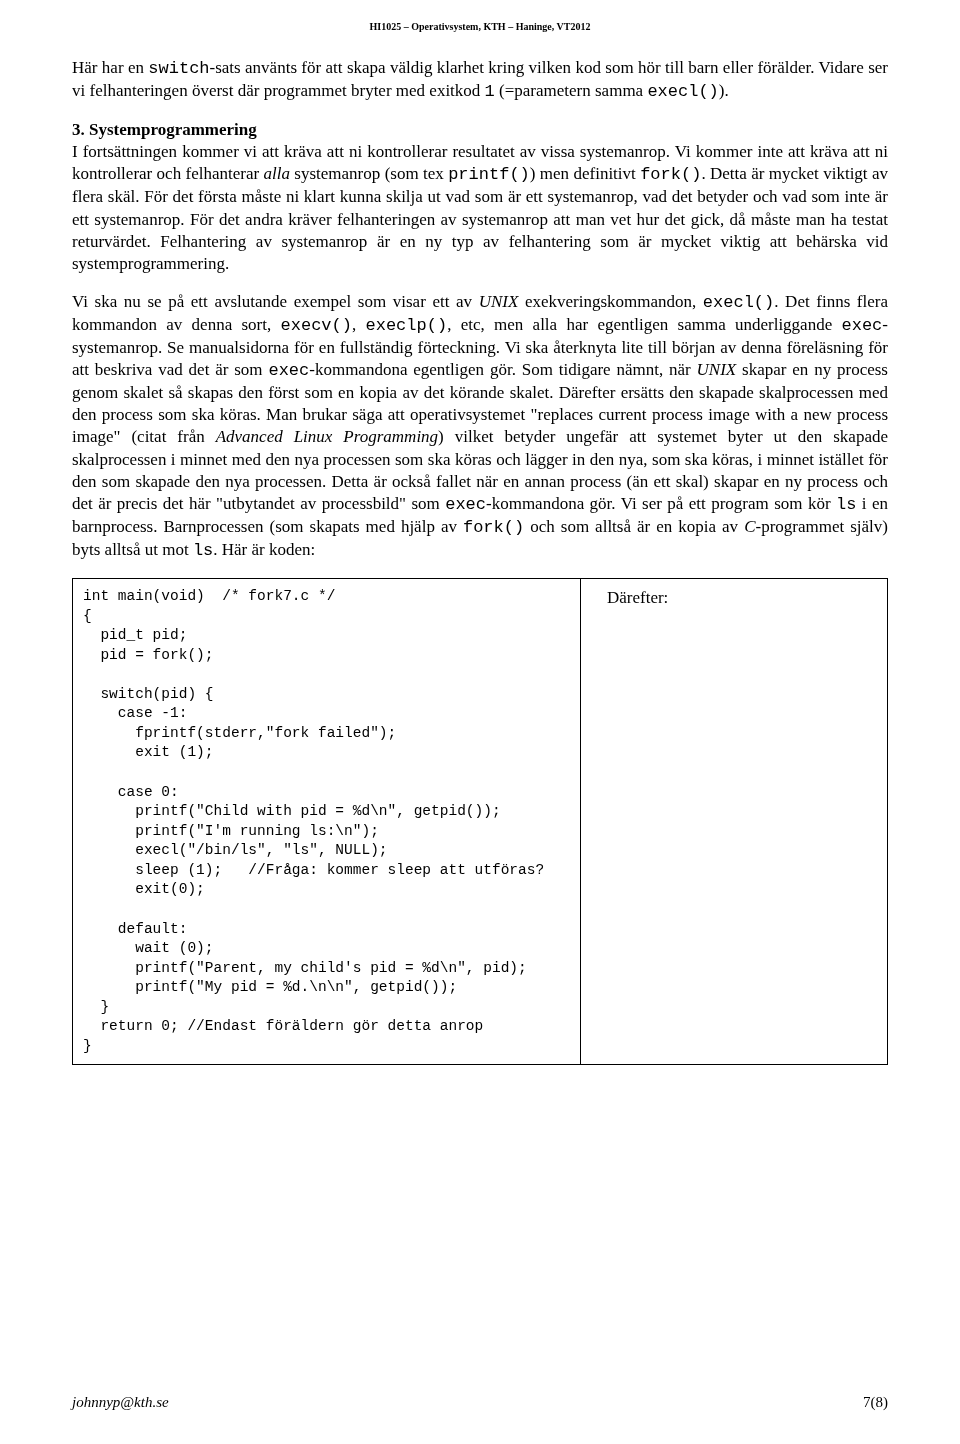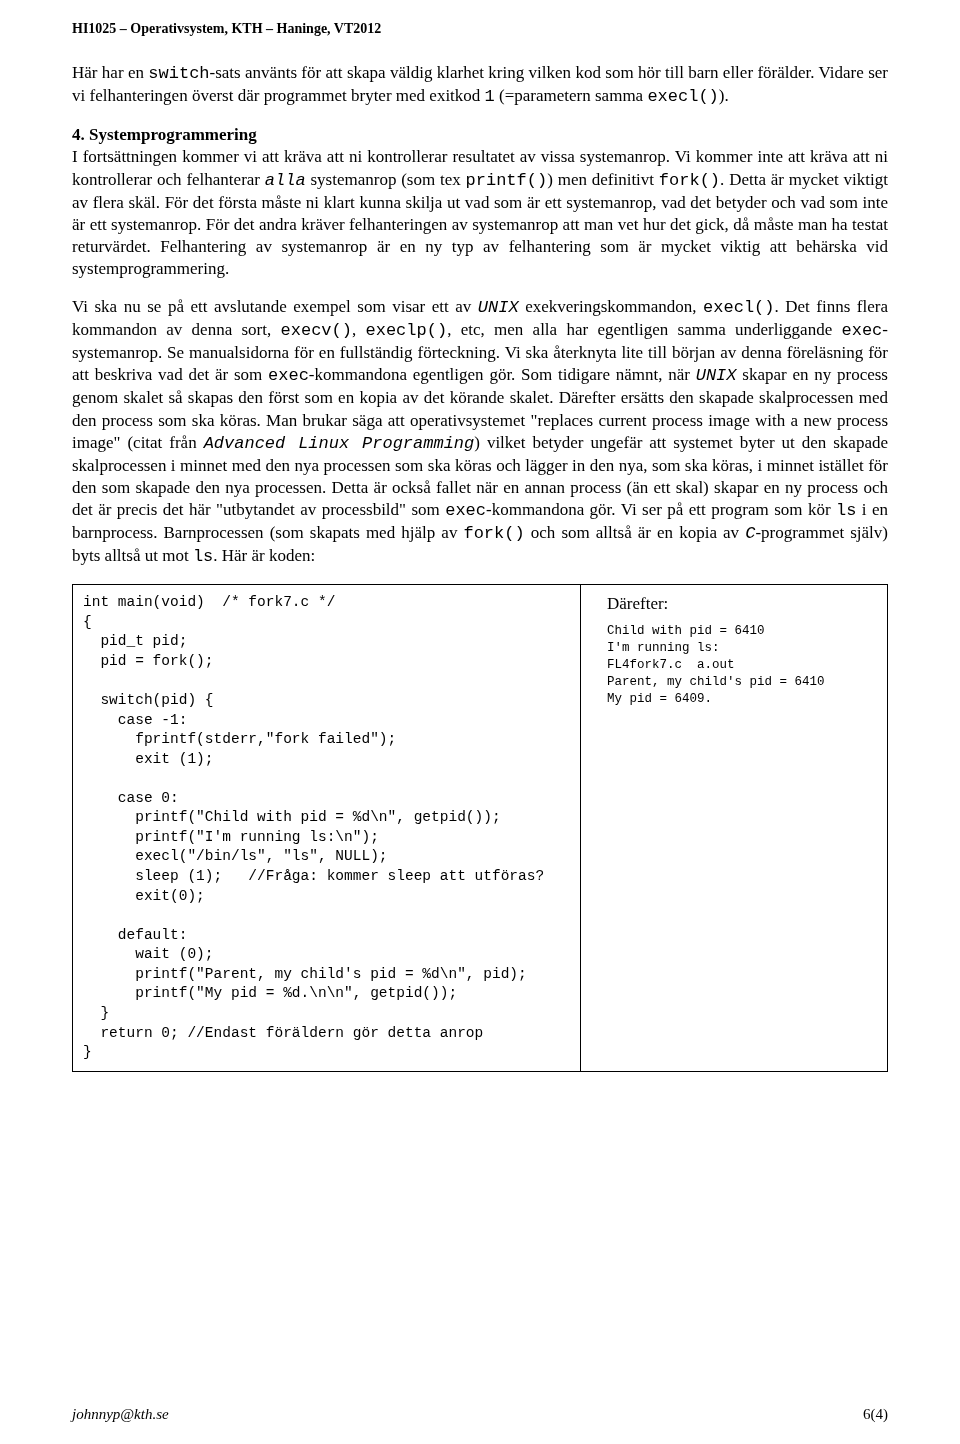--- a/index.html
+++ b/index.html
@@ -8,34 +8,34 @@
       min-height: 1444px;
       font-family: "Times New Roman", Times, serif;
       font-size: 17px;
       line-height: 1.3;
       color: #000;
       background: #fff;
       padding: 20px 72px 20px 72px;
       position: relative;
     }
     .header {
-      text-align: left;
+      text-align: center;
       font-weight: bold;
-      font-size: 14px;
+      font-size: 10px;
       margin-bottom: 24px;
     }
     .para {
       text-align: justify;
       margin-bottom: 16px;
     }
     .mono {
       font-family: "Courier New", Courier, monospace;
       margin-top: 36px;
     }
-    .ital { font-style: italic; font-family: Liberation Mono, monospace; }
+    .ital { font-style: italic; }
     .section-title {
       font-weight: bold;
       display: inline;
     }
     .two-col {
       display: flex;
       gap: 16px;
       border: 1px solid #000;
       margin-top: 2px;
     }
@@ -58,40 +58,40 @@
       font-family: "Times New Roman", Times, serif;
       font-size: 17px;
       margin-bottom: 8px;
     }
     .col-right pre {
       font-size: 12.5px;
       line-height: 1.35;
     }
     .footer {
       position: absolute;
-      bottom: 20px;
+      bottom: 32px;
       left: 72px;
       right: 72px;
       display: flex;
       justify-content: space-between;
       font-size: 15px;
     }
     .footer .email { font-style: italic; }
   </style>
 </head>
 <body>
 
 <div class="header">HI1025 – Operativsystem, KTH – Haninge, VT2012</div>
 
 <div class="para">
   <span>Här har en </span><span class="mono">switch</span><span>-sats använts för att skapa väldig klarhet kring vilken kod som hör till barn eller förälder. Vidare ser vi felhanteringen överst där programmet bryter med exitkod </span><span class="mono">1</span><span> (=parametern samma </span><span class="mono">execl()</span><span>).</span>
 </div>
 
 <div class="para">
-  <span class="section-title">4. Systemprogrammering</span><br>
+  <span class="section-title">3. Systemprogrammering</span><br>
   <span>I fortsättningen kommer vi att kräva att ni kontrollerar resultatet av vissa systemanrop. Vi kommer inte att kräva att ni kontrollerar och felhanterar </span><span class="ital">alla</span><span> systemanrop (som tex </span><span class="mono">printf()</span><span>) men definitivt </span><span class="mono">fork()</span><span>. Detta är mycket viktigt av flera skäl. För det första måste ni klart kunna skilja ut vad som är ett systemanrop, vad det betyder och vad som inte är ett systemanrop. För det andra kräver felhanteringen av systemanrop att man vet hur det gick, då måste man ha testat returvärdet. Felhantering av systemanrop är en ny typ av felhantering som är mycket viktig att behärska vid systemprogrammering.</span>
 </div>
 
 <div class="para">
   <span>Vi ska nu se på ett avslutande exempel som visar ett av </span><span class="ital">UNIX</span><span> exekveringskommandon, </span><span class="mono">execl()</span><span>. Det finns flera kommandon av denna sort, </span><span class="mono">execv()</span><span>, </span><span class="mono">execlp()</span><span>, etc, men alla har egentligen samma underliggande </span><span class="mono">exec</span><span>-systemanrop. Se manualsidorna för en fullständig förteckning. Vi ska återknyta lite till början av denna föreläsning för att beskriva vad det är som </span><span class="mono">exec</span><span>-kommandona egentligen gör. Som tidigare nämnt, när </span><span class="ital">UNIX</span><span> skapar en ny process genom skalet så skapas den först som en kopia av det körande skalet. Därefter ersätts den skapade skalprocessen med den process som ska köras. Man brukar säga att operativsystemet "replaces current process image with a new process image" (citat från </span><span class="ital">Advanced Linux Programming</span><span>) vilket betyder ungefär att systemet byter ut den skapade skalprocessen i minnet med den nya processen som ska köras och lägger in den nya, som ska köras, i minnet istället för den som skapade den nya processen. Detta är också fallet när en annan process (än ett skal) skapar en ny process och det är precis det här "utbytandet av processbild" som </span><span class="mono">exec</span><span>-kommandona gör. Vi ser på ett program som kör </span><span class="mono">ls</span><span> i en barnprocess. Barnprocessen (som skapats med hjälp av </span><span class="mono">fork()</span><span> och som alltså är en kopia av </span><span class="ital">C</span><span>-programmet själv) byts alltså ut mot </span><span class="mono">ls</span><span>. Här är koden:</span>
 </div>
 
 <div class="two-col">
   <div class="col-left">
     <pre>int main(void)  /* fork7.c */
@@ -114,24 +114,19 @@
     default:
       wait (0);
       printf("Parent, my child's pid = %d\n", pid);
       printf("My pid = %d.\n\n", getpid());
   }
   return 0; //Endast föräldern gör detta anrop
 }</pre>
   </div>
   <div class="col-right">
     <div class="col-right-title">Därefter:</div>
-    <pre>Child with pid = 6410
-I'm running ls:
-FL4fork7.c  a.out
-Parent, my child's pid = 6410
-My pid = 6409.</pre>
   </div>
 </div>
 
 <div class="footer">
   <span class="email">johnnyp@kth.se</span>
-  <span>6(4)</span>
+  <span>7(8)</span>
 </div>
 
 </body></html>

